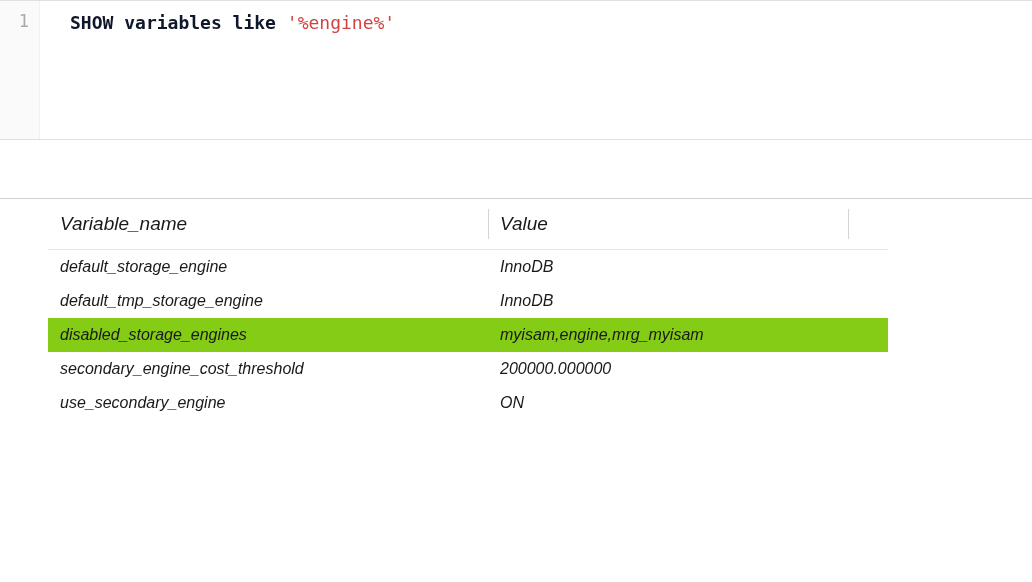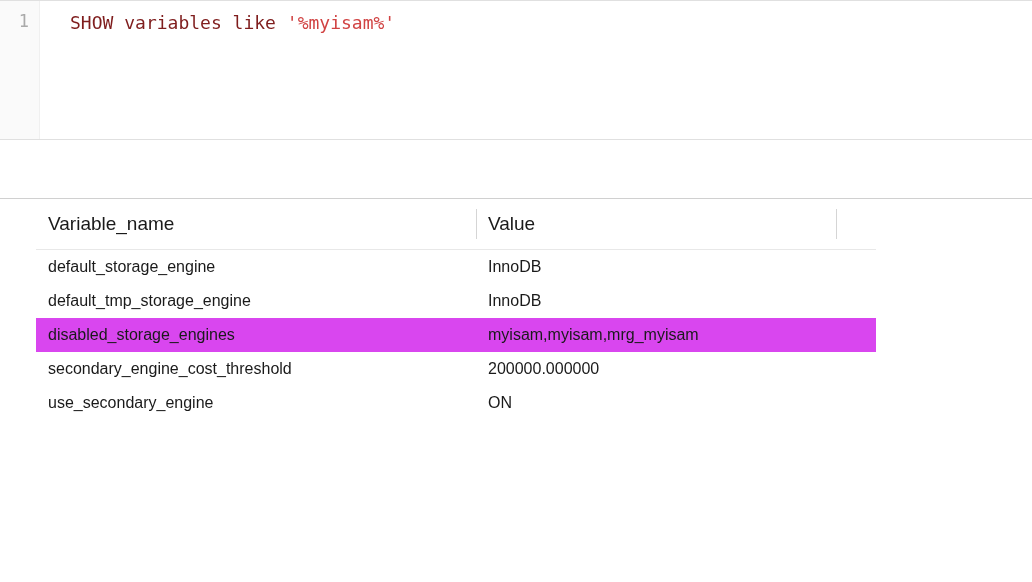--- a/index.html
+++ b/index.html
@@ -32,32 +32,33 @@
       border-right: 1px solid #f0f0f0;
     }
     .code-content {
       padding: 8px 12px 8px 30px;
       font-family: "SF Mono", Monaco, Menlo, Consolas, monospace;
       font-size: 18px;
       line-height: 1.5;
       white-space: pre;
     }
     .kw-blue {
-      color: #7f1d1d;
-      font-weight: 400;
+      color: #0f172a;
+      font-weight: 700;
     }
     .str-red {
       color: #d14343;
     }
     .gap {
       height: 58px;
     }
     .results-area {
       border-top: 1px solid #d0d0d0;
-      padding-left: 36px;
+      padding-left: 48px;
+      font-style: italic;
     }
     .results-table {
       border-collapse: collapse;
       min-width: 800px;
     }
     .results-table thead th {
       text-align: left;
       font-weight: 400;
       font-size: 19px;
       padding: 14px 10px 14px 12px;
@@ -85,37 +86,37 @@
       bottom: 10px;
       width: 1px;
       background: #d5d5d5;
     }
     .results-table tbody td {
       padding: 8px 10px 8px 12px;
       font-size: 16px;
       color: #1a1a1a;
     }
     .results-table tbody tr.alt {
-      background: #d946ef;
+      background: #84cc16;
     }
     .col-name {
       width: 440px;
     }
     .col-value {
       width: 360px;
     }
   </style>
 </head>
 <body>
 
 <div class="editor-area">
   <div class="gutter">
     <div>1</div>
   </div>
-  <div class="code-content"><span class="kw-blue">SHOW</span><span> </span><span class="kw-blue">variables</span><span> </span><span class="kw-blue">like</span><span> </span><span class="str-red">'%myisam%'</span></div>
+  <div class="code-content"><span class="kw-blue">SHOW</span><span> </span><span class="kw-blue">variables</span><span> </span><span class="kw-blue">like</span><span> </span><span class="str-red">'%engine%'</span></div>
 </div>
 
 <div class="gap"></div>
 
 <div class="results-area">
   <table class="results-table">
     <thead>
       <tr>
         <th class="col-name">Variable_name</th>
         <th class="col-value">Value</th>
@@ -128,21 +129,21 @@
           <td class="col-value">InnoDB</td>
           <td></td>
         </tr>
         <tr>
           <td class="col-name">default_tmp_storage_engine</td>
           <td class="col-value">InnoDB</td>
           <td></td>
         </tr>
         <tr class="alt">
           <td class="col-name">disabled_storage_engines</td>
-          <td class="col-value">myisam,myisam,mrg_myisam</td>
+          <td class="col-value">myisam,engine,mrg_myisam</td>
           <td></td>
         </tr>
         <tr>
           <td class="col-name">secondary_engine_cost_threshold</td>
           <td class="col-value">200000.000000</td>
           <td></td>
         </tr>
         <tr>
           <td class="col-name">use_secondary_engine</td>
           <td class="col-value">ON</td>

